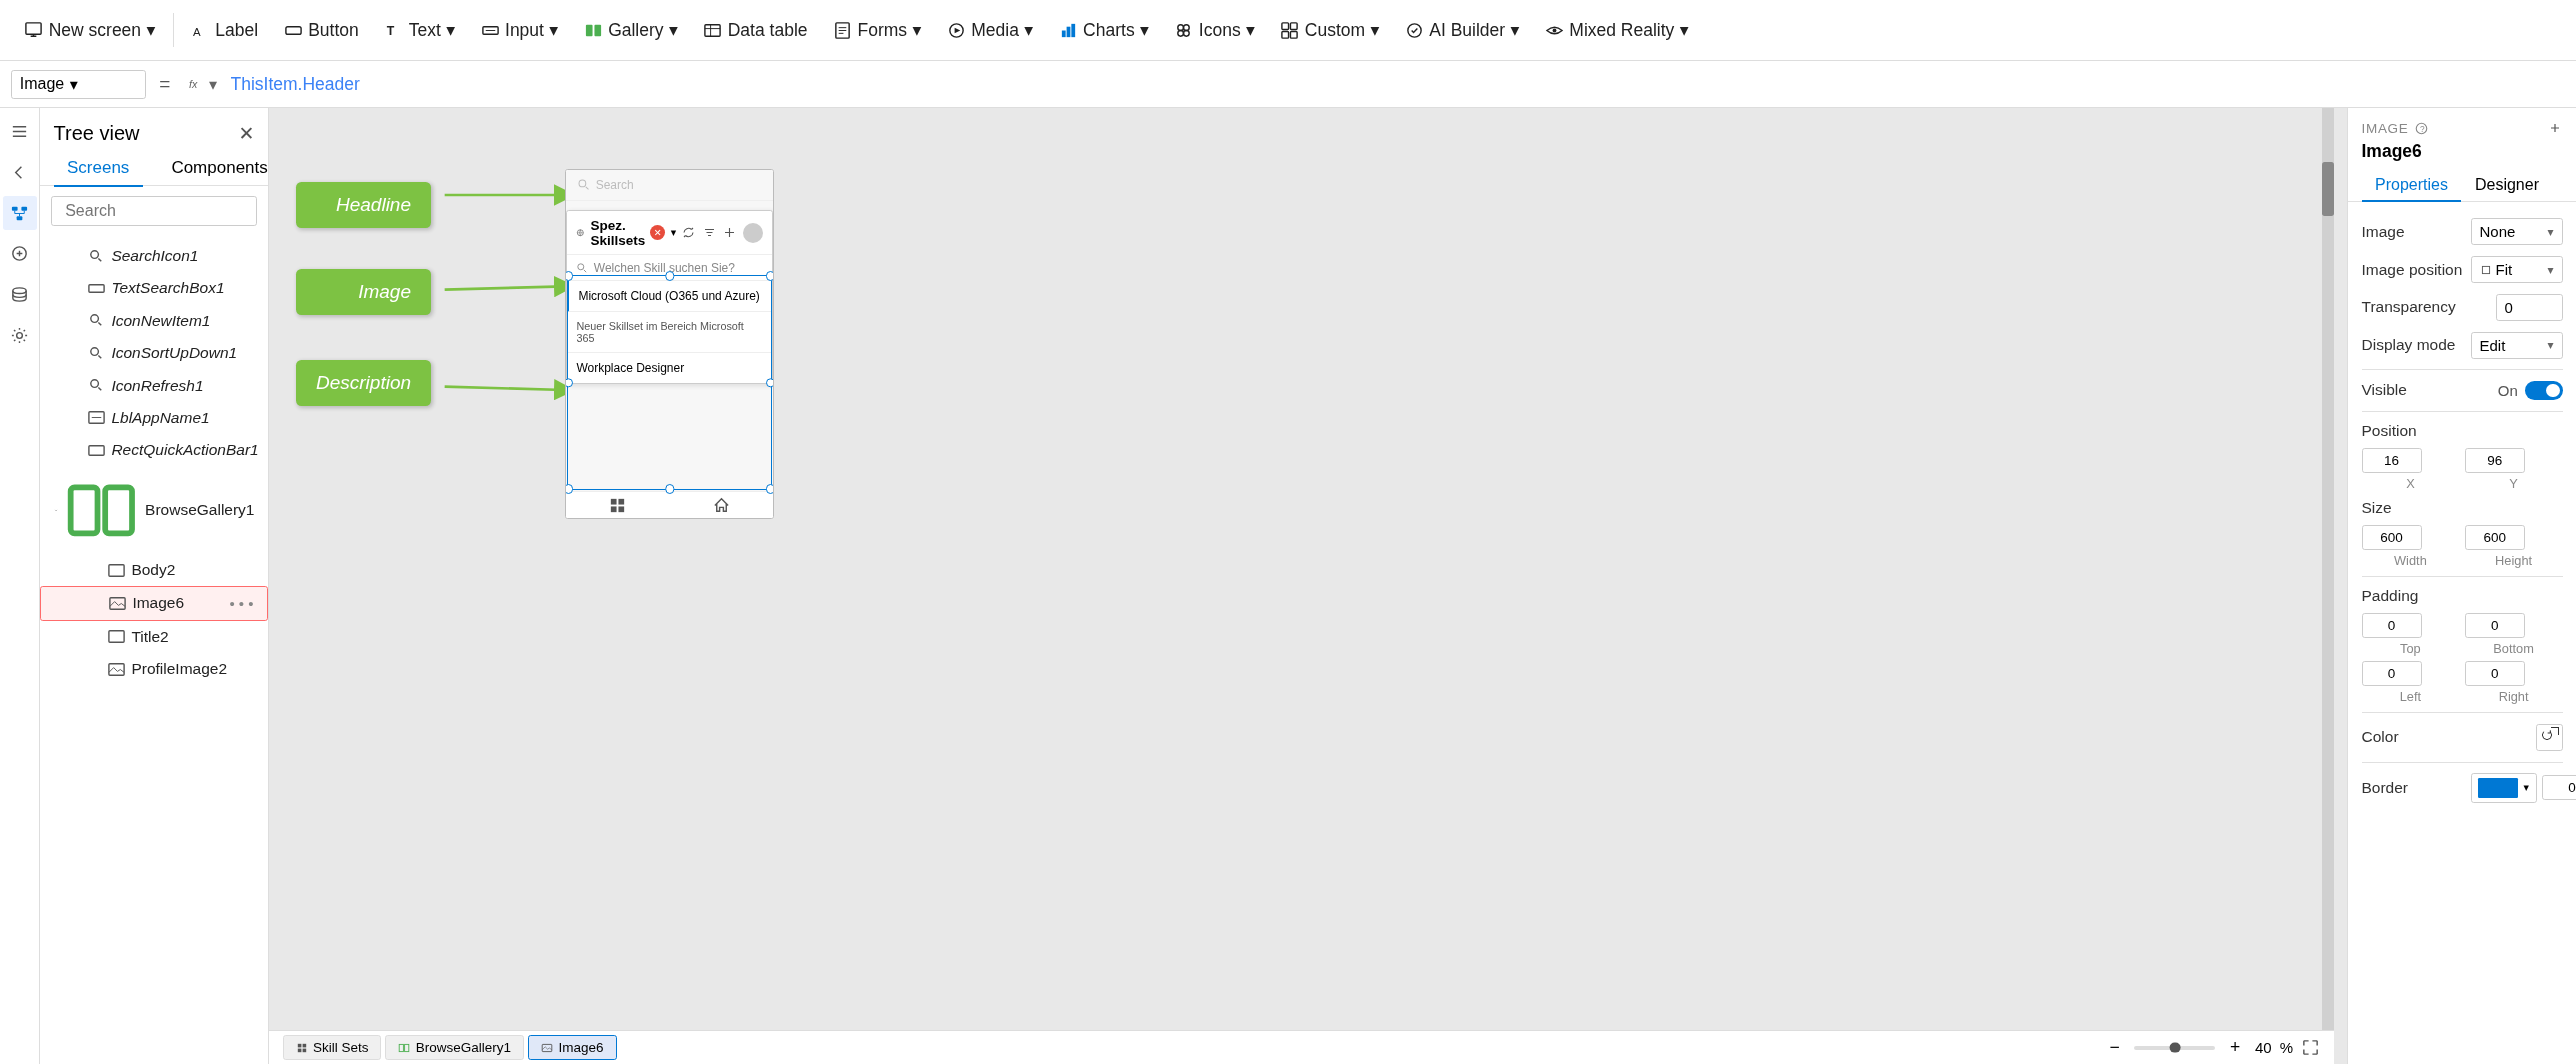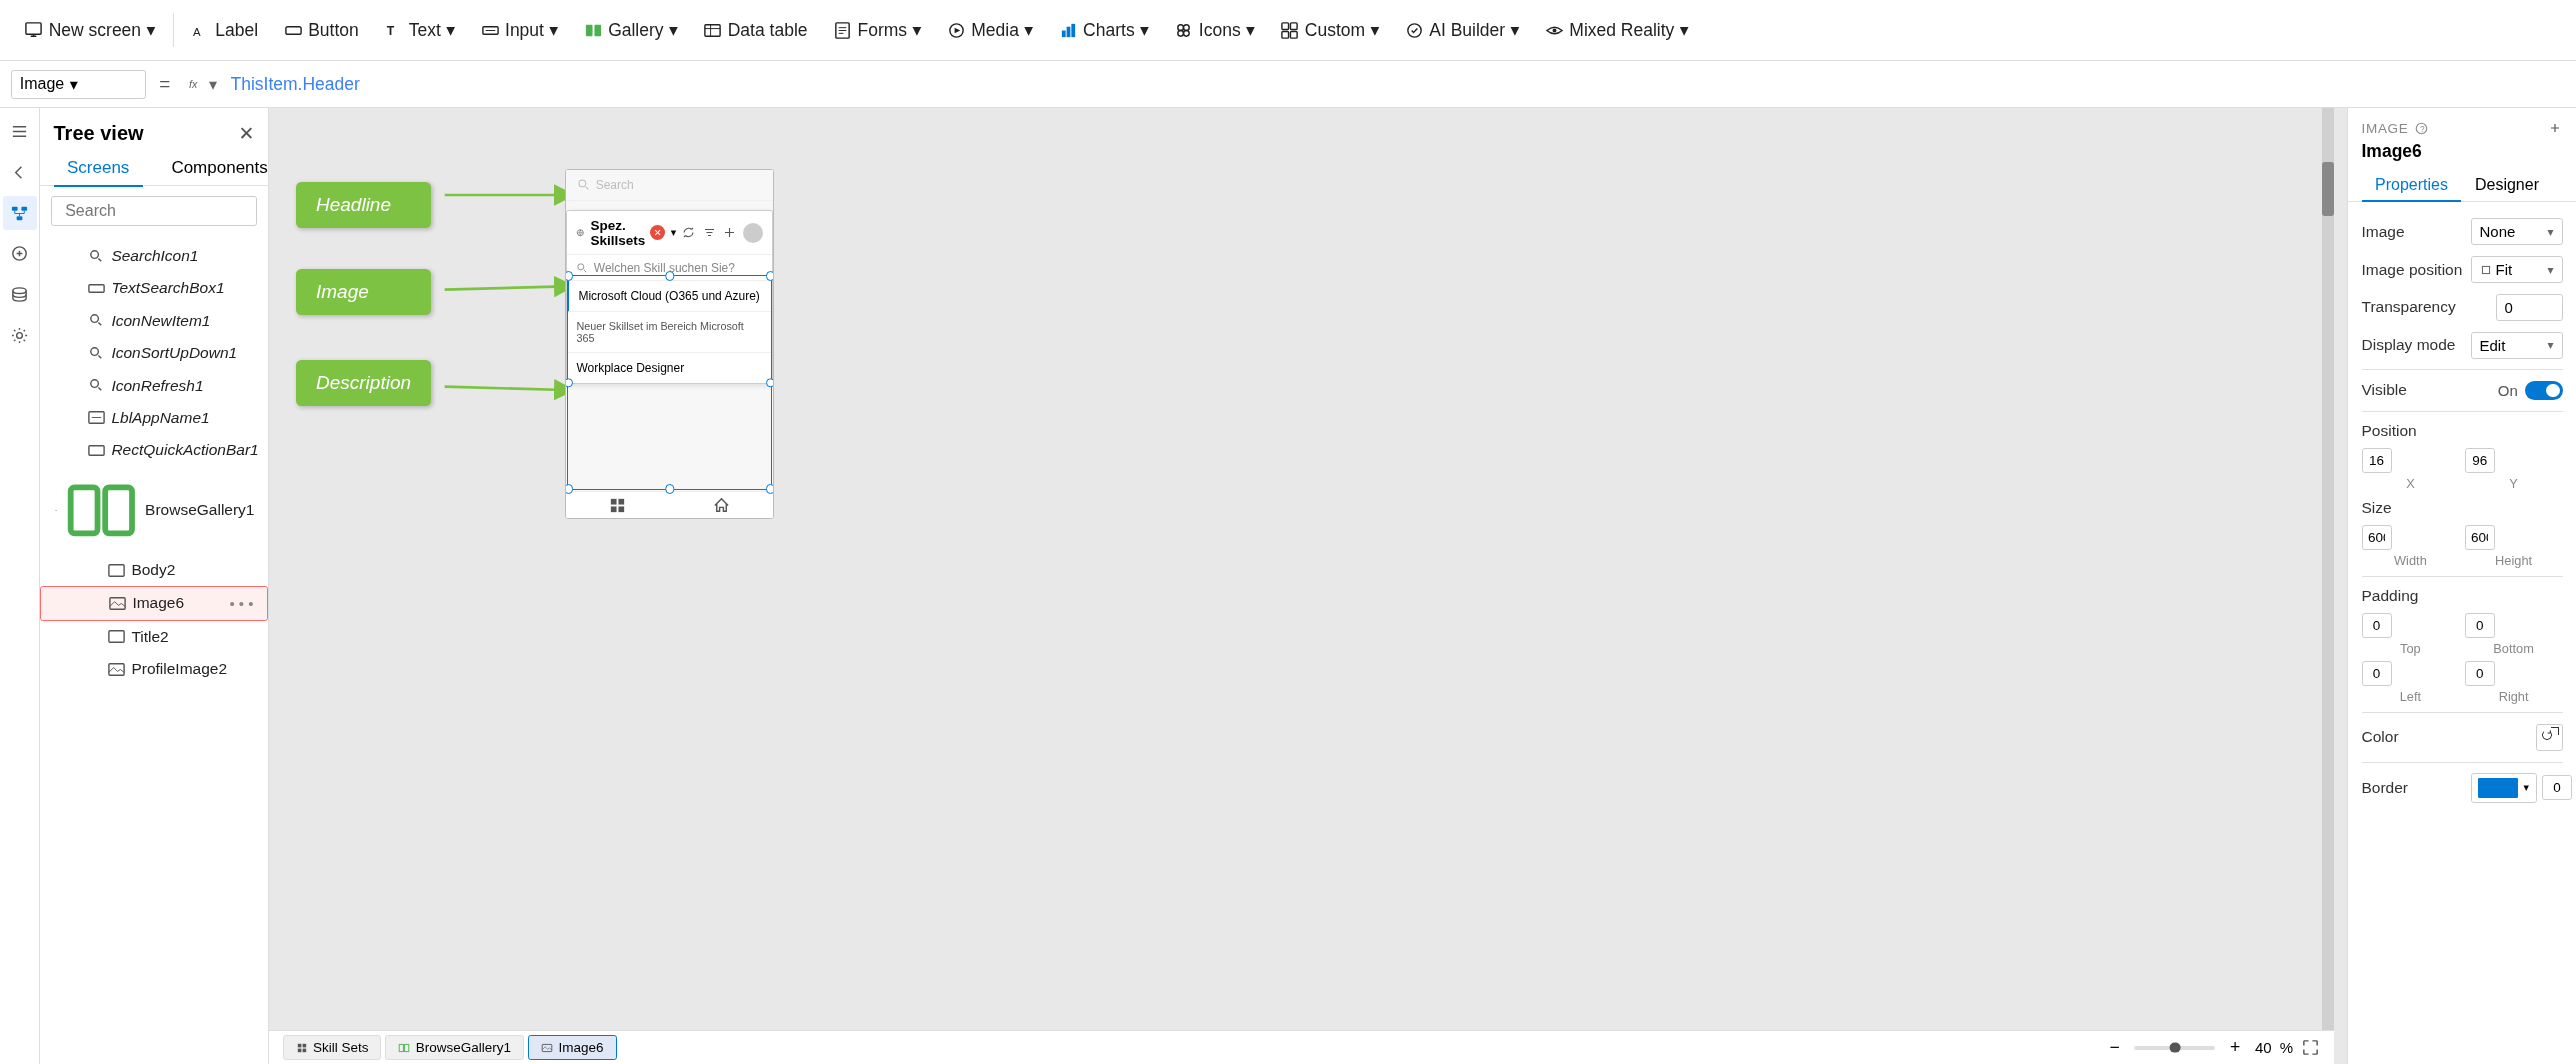--- a/index.html
+++ b/index.html
@@ -64,21 +64,21 @@
 
     
     .tree-panel {
       width: 229px; background: #fff; border-right: 0.7px solid #ddd;
       display: flex; flex-direction: column;
     }
     .tree-header {
       display: flex; align-items: center; justify-content: space-between;
       padding: 13.5px 13.5px 6.7px;
     }
-    .tree-title { font-size: 20px; font-weight: 700; }
+    .tree-title { font-size: 20px; font-weight: 400; }
     .tree-close { cursor: pointer; color: #555; font-size: 19px; }
     .tree-tabs {
       display: flex; gap: 15px; border-bottom: 1.3px solid #e0e0e0;
       padding: 0 13.5px;
     }
     .tree-tab {
       padding: 6.7px 13.5px; font-size: 17px; cursor: pointer;
       border-bottom: 2px solid transparent; margin-bottom: -1.3px;
     }
     .tree-tab.active { border-bottom-color: #0078d4; color: #0078d4; font-weight: 500; }
@@ -105,21 +105,21 @@
     .tree-item.indent2 { padding-left: 47px; font-style: italic; }
     .tree-item.indent3 { padding-left: 67px; }
 
     
     .canvas-area {
       flex: 1; background: #e8e8e8; position: relative; overflow: hidden;
     }
     .callout-box {
       background: #7dc243; color: #fff; font-style: italic;
       padding: 12px 20px; border-radius: 5.4px; font-size: 19px;
-      font-weight: 500; min-width: 135px; text-align: left;
+      font-weight: 500; min-width: 135px; text-align: right;
       box-shadow: 1.3px 1.3px 4px rgba(0,0,0,0.2);
     }
     .zoom-btn { cursor: pointer; padding: 2.7px 6.7px; font-size: 17.5px; }
     .zoom-slider {
       width: 81px; height: 4px; background: #ddd;
       border-radius: 2px; position: relative; cursor: pointer;
     }
     .zoom-slider-thumb {
       position: absolute; top: 50%; left: 50%;
       width: 10.8px; height: 10.8px; background: #555;
@@ -160,21 +160,21 @@
       background: #fff; flex: 1; justify-content: space-between; cursor: pointer;
     }
     .prop-value-text { flex: 1; }
     .prop-chevron { color: #666; font-size: 12px; }
     .prop-input {
       border: 0.7px solid #ccc; border-radius: 2.7px; padding: 4px 8px;
       font-size: 15px; width: 67px; outline: none;
     }
     .prop-input-sm {
       border: 0.7px solid #ccc; border-radius: 2.7px; padding: 4px 5.4px;
-      font-size: 13.5px; width: 30px; outline: none; text-align: center;
+      font-size: 13.5px; width: 60px; outline: none; text-align: center;
     }
     .prop-sublabel { font-size: 12.8px; color: #888; text-align: center; }
     .prop-grid-2 {
       display: grid; grid-template-columns: 1fr 1fr; gap: 5.4px;
       padding: 2.7px 13.5px 2.7px;
     }
     .prop-grid-input-group { display: flex; flex-direction: column; gap: 2.7px; }
     .toggle-switch {
       position: relative; width: 38px; height: 19px;
       background: #0078d4; border-radius: 9.4px; cursor: pointer;

